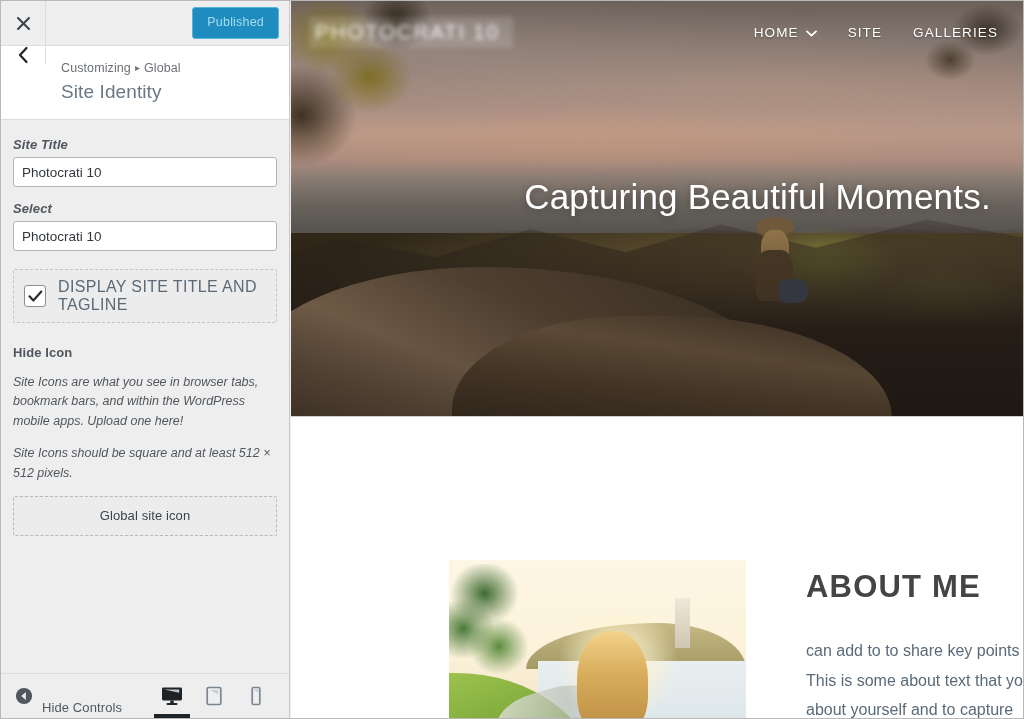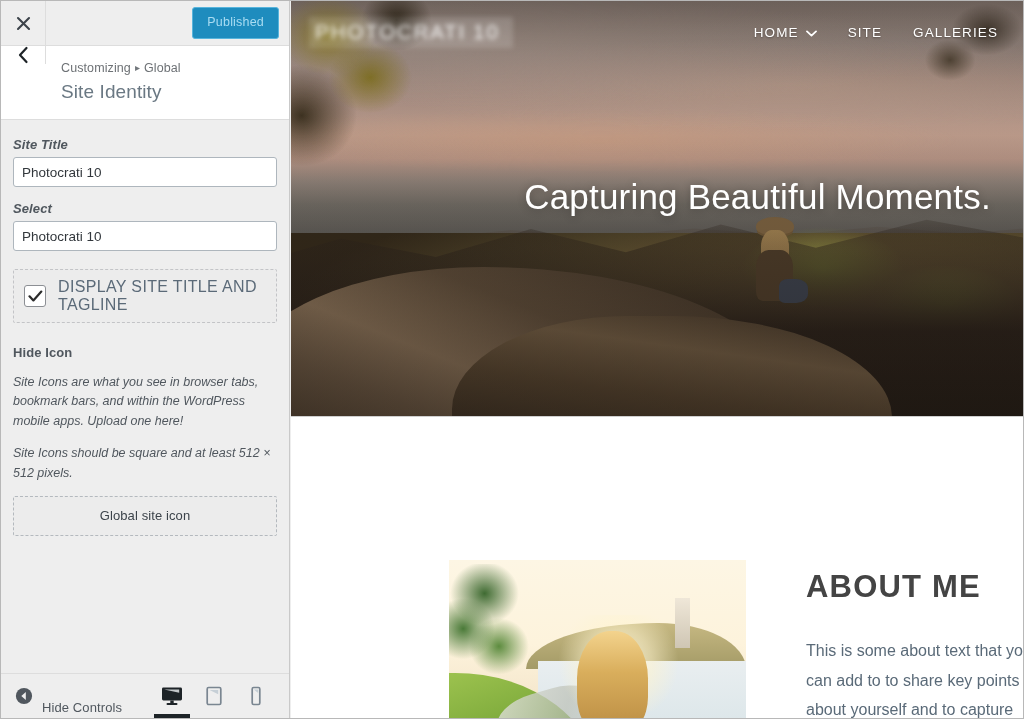--- a/index.html
+++ b/index.html
@@ -652,21 +652,21 @@
         <div class="ap-grass"></div>
         <div class="ap-path"></div>
         <div class="ap-sunglow"></div>
         <div class="ap-person">
           <div class="hair"></div>
 
         </div>
       </div>
       <div class="about-text">
         <h2 class="about-h">ABOUT ME</h2>
+        <div class="about-p">can add to to share key points</div>
         <div class="about-p">This is some about text that yo</div>
-        <div class="about-p">can add to to share key points</div>
         <div class="about-p">about yourself and to capture</div>
       </div>
     </div>
 
   </div>
 
 </div>
 
 </body></html>

